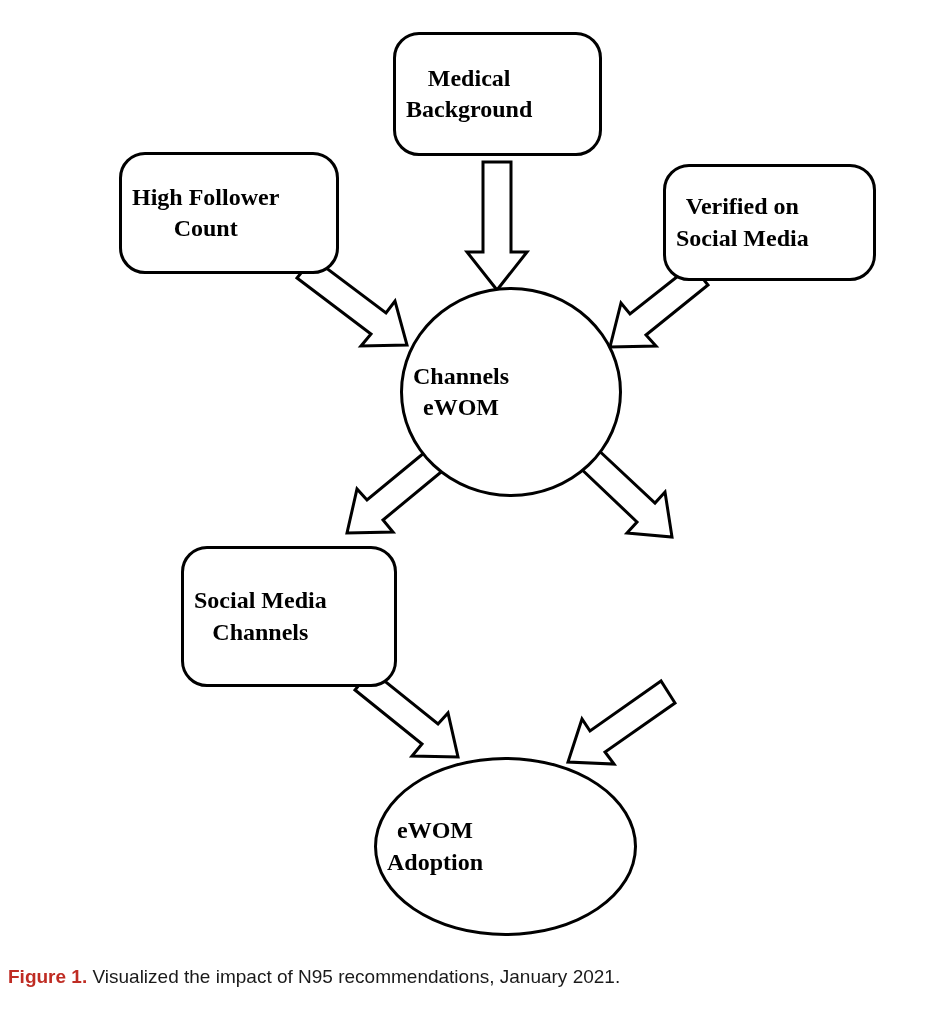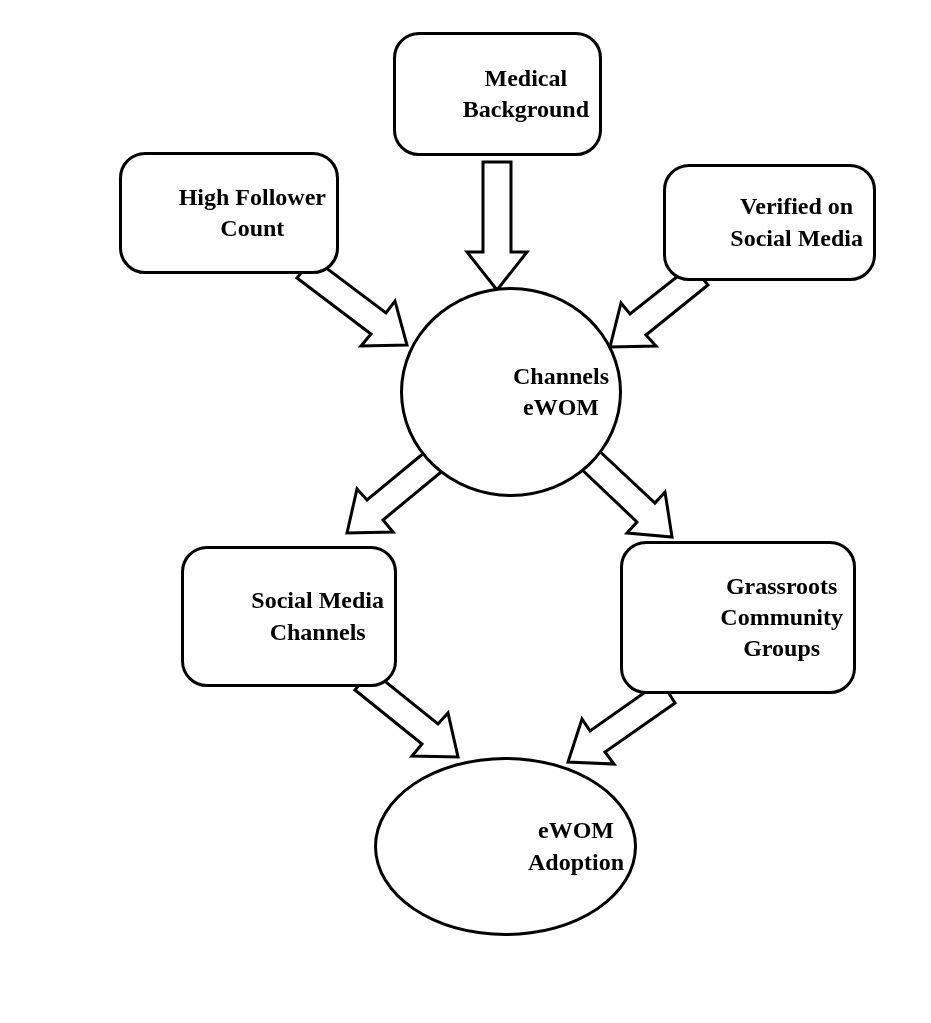--- a/index.html
+++ b/index.html
@@ -22,21 +22,21 @@
     width: 931px;
     height: 1023px;
   }
   .node {
     position: absolute;
     box-sizing: border-box;
     border: 3px solid #000000;
     background: #ffffff;
     display: flex;
     align-items: center;
-    justify-content: flex-end;
+    justify-content: flex-start;
     text-align: center;
   }
   .node .label {
     font-weight: bold;
     font-size: 24px;
     line-height: 1.3;
     color: #000000;
     white-space: pre-line;
     padding: 4px 10px;
   }
@@ -98,25 +98,23 @@
   <div class="node circle-node" style="left:400px; top:287px; width:222px; height:210px;">
     <span class="label">Channels
 eWOM</span>
   </div>
 
   <div class="node rounded-rect" style="left:181px; top:546px; width:216px; height:141px;">
     <span class="label">Social Media
 Channels</span>
   </div>
 
-  <div class="node rounded-rect" style="left:620px; top:541px; width:236px; height:153px;">
-    <span class="label">Grassroots
-Community
-Groups</span>
-  </div>
 
   <div class="node circle-node" style="left:374px; top:757px; width:263px; height:179px;">
     <span class="label">eWOM
 Adoption</span>
   </div>
 
+  <div class="caption">
+    <span class="fig-label">Figure 1.</span><span class="fig-text"> Visualized the impact of N95 recommendations, January 2021.</span>
+  </div>
 
 </div>
 
 </body></html>

